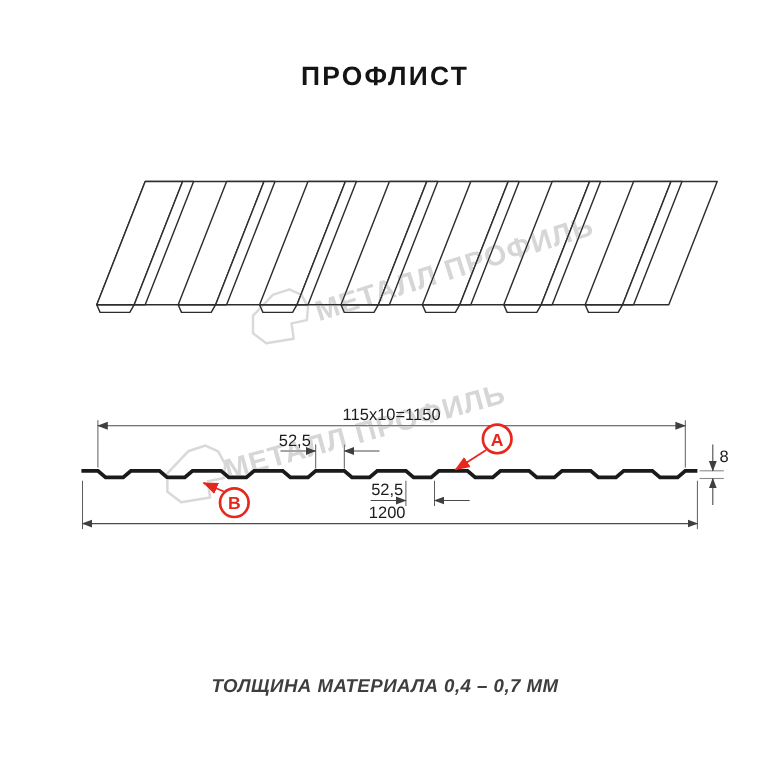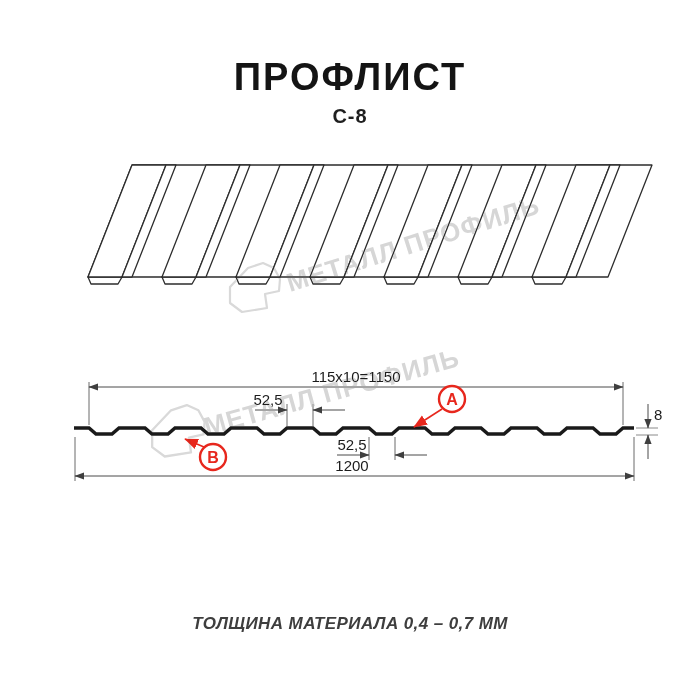--- a/index.html
+++ b/index.html
@@ -1,19 +1,19 @@
 <!DOCTYPE html>
 <html><head>
 <meta charset="utf-8">
 <style>
   html,body{margin:0;padding:0;background:#ffffff;}
   .page{position:relative;width:700px;height:700px;background:#ffffff;overflow:hidden;
         font-family:"Liberation Sans",sans-serif;}
   .header{position:absolute;top:56px;left:0;width:700px;text-align:center;}
-  .title{font-size:38px;font-weight:800;letter-spacing:2px;color:#141414;
+  .title{font-size:24px;font-weight:800;letter-spacing:2px;color:#141414;
          font-family:"Liberation Sans",sans-serif;}
   .subtitle{margin-top:6px;font-size:20px;font-weight:600;letter-spacing:1px;color:#1f1f1f;}
   .footer{position:absolute;top:614px;left:0;width:700px;text-align:center;
           font-size:17px;font-weight:700;letter-spacing:0.4px;color:#3e3e3e;font-style:italic;}
   svg{position:absolute;left:0;top:0;}
   .sheet{fill:#ffffff;stroke:#2d2d2d;stroke-width:1.3;stroke-linejoin:round;}
   .profile{fill:none;stroke:#1a1a1a;stroke-width:3.5;stroke-linejoin:miter;}
   .dim{stroke:#4a4a4a;stroke-width:1;fill:none;}
   .ext{stroke:#5a5a5a;stroke-width:0.9;fill:none;}
   .ext-light{stroke:#8a8a8a;stroke-width:1;fill:none;}
@@ -27,21 +27,20 @@
   .wm-text{font-family:"Liberation Sans",sans-serif;font-size:26px;font-weight:700;
            letter-spacing:1px;fill:#d6d6d6;}
 </style>
 </head>
 <body>
 
 <div class="page">
 
   <div class="header">
     <div class="title">ПРОФЛИСТ</div>
-    <div class="subtitle">С-8</div>
   </div>
 
   <svg width="700" height="700" viewBox="0 0 700 700">
     <defs>
       <marker id="arr" viewBox="0 0 10 10" refX="9" refY="5" markerWidth="10" markerHeight="10" orient="auto-start-reverse">
         <path d="M0,1.4 L9.6,5 L0,8.6 Z" fill="#3f3f3f"></path>
       </marker>
       <marker id="arrRed" viewBox="0 0 10 10" refX="9" refY="5" markerWidth="9" markerHeight="9" orient="auto-start-reverse">
         <path d="M0,1.2 L9.6,5 L0,8.8 Z" fill="#e7271d"></path>
       </marker>

